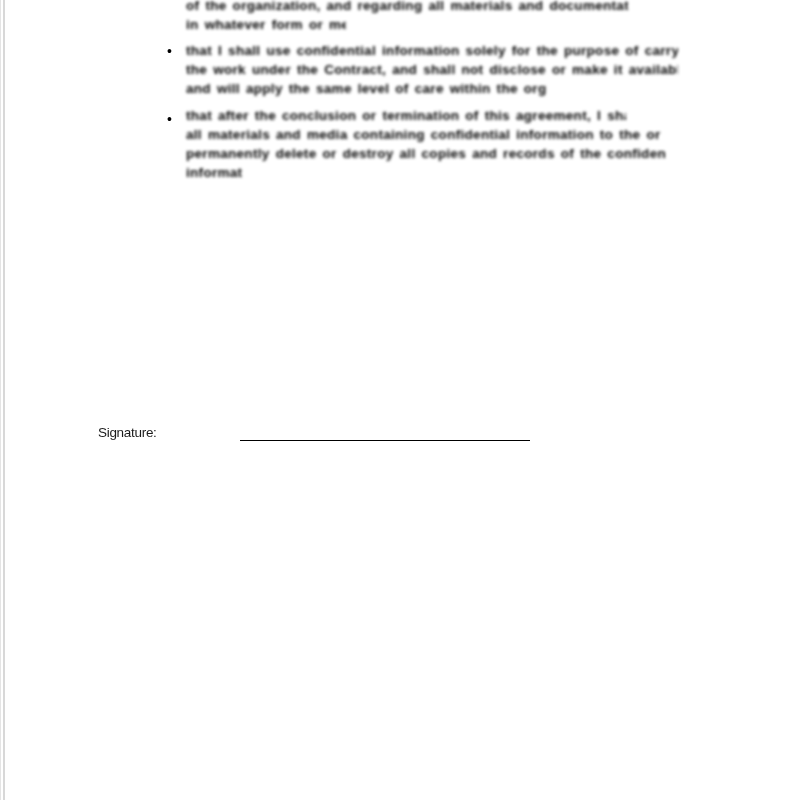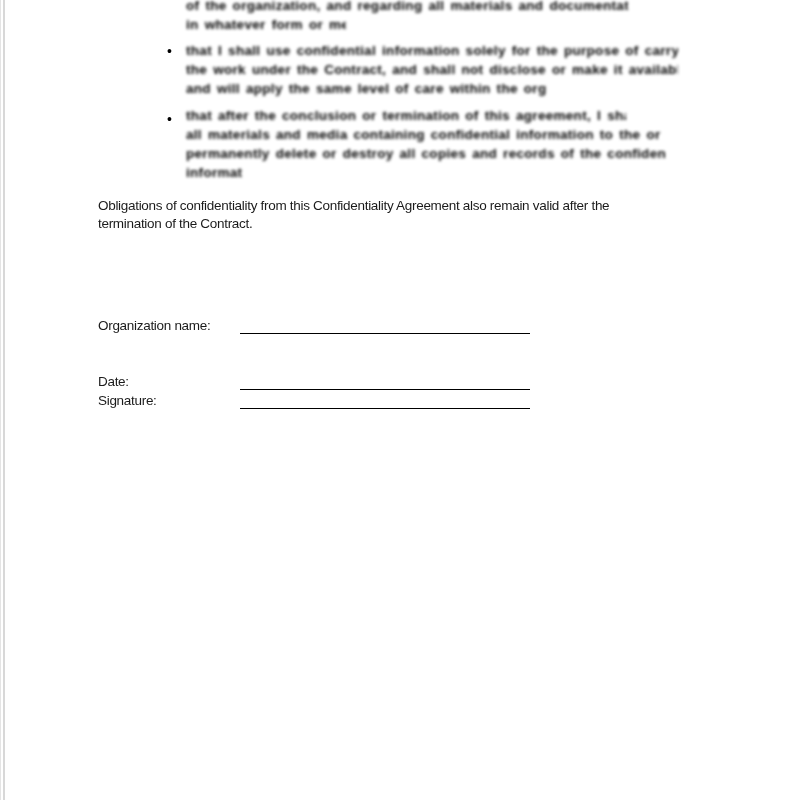--- a/index.html
+++ b/index.html
@@ -81,21 +81,21 @@
   
   .form-row {
     position: absolute;
     left: 98px;
     width: 440px;
     height: 22px;
   }
   .row1 { top: 317px; }
   .row2 { top: 345px; }
   .row3 { top: 373px; }
-  .row4 { top: 392px; text-align: right; }
+  .row4 { top: 424px; text-align: right; }
   .flabel {
     position: absolute;
     left: 0;
     top: 0;
     font-size: 13.5px;
     line-height: 17px;
     letter-spacing: -0.3px;
     color: #1b1b1b;
     white-space: nowrap;
   }
@@ -129,32 +129,22 @@
   </div>
 
   <span class="bullet-marker bm2">•</span>
   <div class="blur-block bullet2">
     <div class="bline">that after the conclusion or termination of this agreement, I shall return</div>
     <div class="bline">all materials and media containing confidential information to the organization</div>
     <div class="bline">permanently delete or destroy all copies and records of the confidential data</div>
     <div class="bline">information.</div>
   </div>
 
-  <p class="para para1">Obligations of confidentiality from this Confidentiality Agreement also remain valid after the
-termination of the Contract.</p>
-
-  <div class="form-row row1">
-    <span class="flabel">Organization name:</span>
-    <div class="fline"></div>
-  </div>
 
 
-  <div class="form-row row3">
-    <span class="flabel">Date:</span>
-    <div class="fline"></div>
-  </div>
+
 
   <div class="form-row row4">
     <span class="flabel">Signature:</span>
     <div class="fline"></div>
   </div>
 
 </div>
 
 </body></html>

